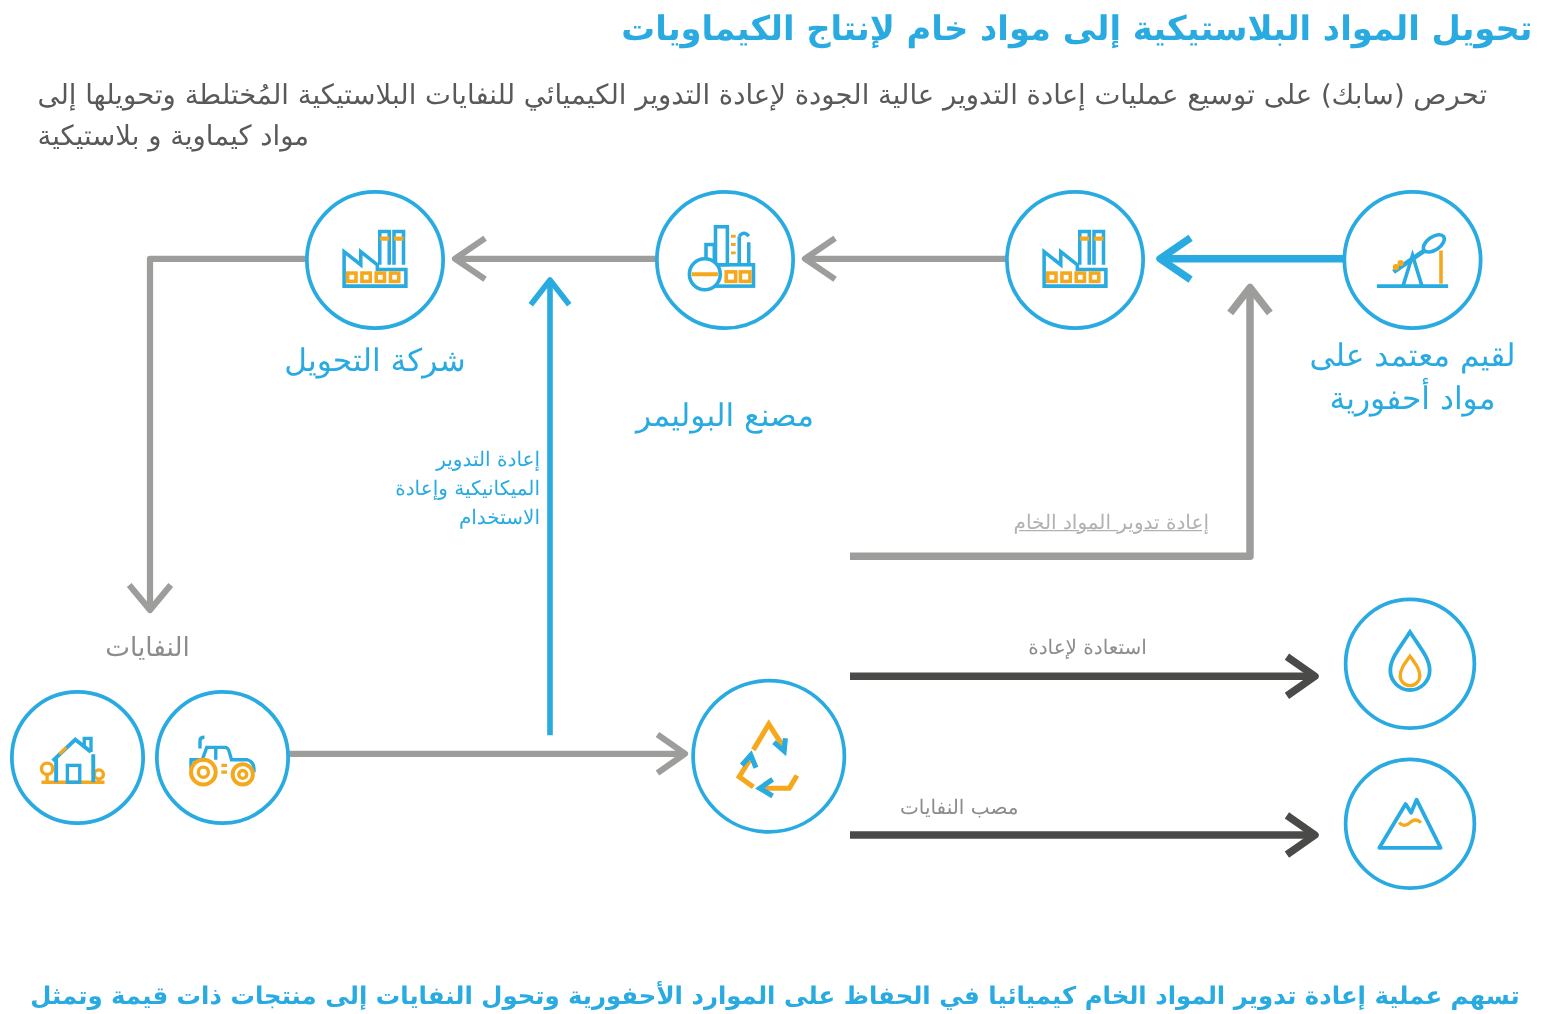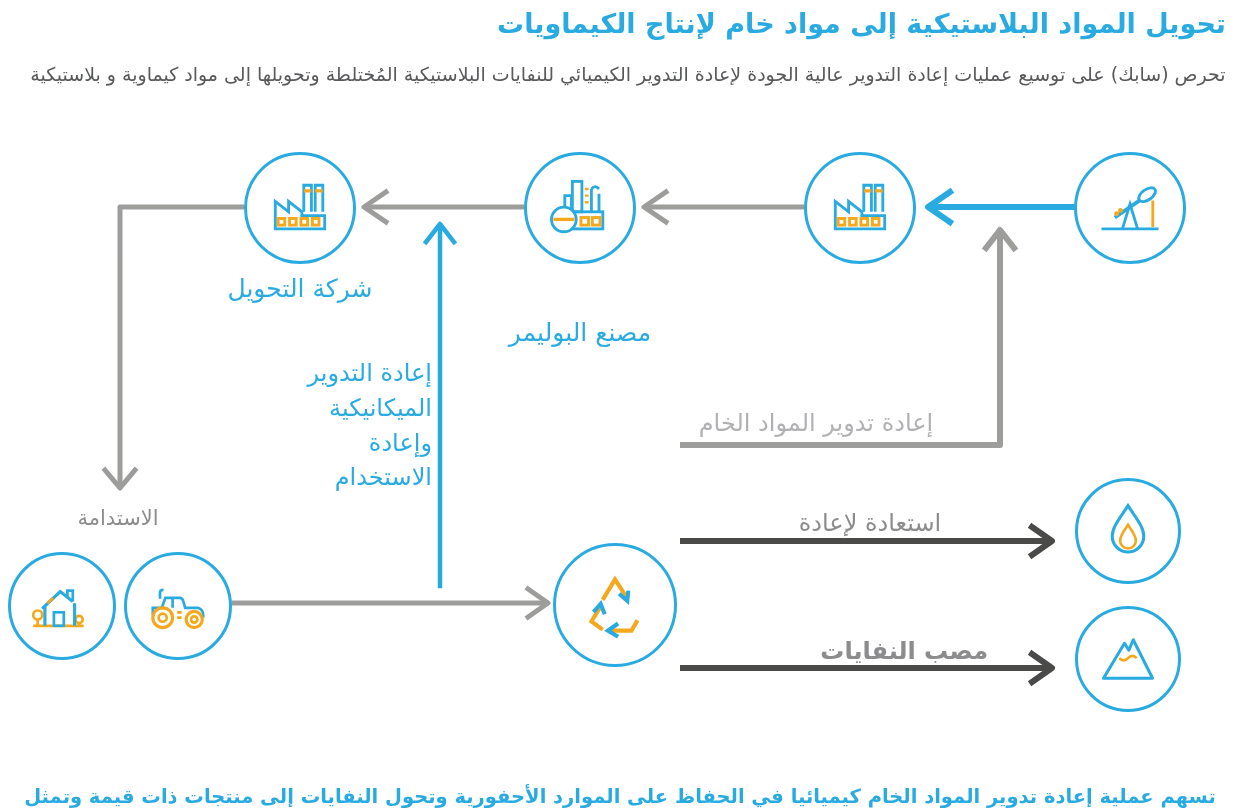--- a/index.html
+++ b/index.html
@@ -6,36 +6,36 @@
   .canvas{
     position:relative;width:1240px;height:811px;background:#ffffff;
     font-family:"DejaVu Sans", sans-serif;overflow:hidden;border-radius:30px;
   }
   .abs{position:absolute;}
   .title{
     top:6px;left:0;right:14px;text-align:right;direction:rtl;
     font-size:27px;font-weight:700;color:#29ABE2;line-height:1.35;
   }
   .subtitle{
-    top:60px;left:30px;right:14px;text-align:center;direction:rtl;
-    font-size:19px;color:#58595B;line-height:1.5;
+    top:60px;left:30px;right:14px;text-align:left;direction:rtl;
+    font-size:22px;color:#58595B;line-height:1.5;
   }
   .node-circle{
     position:absolute;border:3px solid #29ABE2;border-radius:50%;
     background:#fff;display:flex;align-items:center;justify-content:center;
     box-sizing:border-box;
   }
   .node-label{
     position:absolute;direction:rtl;text-align:center;
     color:#29ABE2;font-size:25px;line-height:1.35;
   }
   .gray-label{color:#8C8C8E;}
   .pale-label{color:#B1B1B4;}
   .flow-label{
-    position:absolute;direction:rtl;font-size:24px;line-height:1.45;
+    position:absolute;direction:rtl;font-size:16px;line-height:1.45;
   }
   .footer{
     top:734px;left:24px;right:24px;text-align:center;direction:rtl;
     font-size:19.5px;font-weight:600;color:#29ABE2;line-height:1.55;margin-top:48px;
   }
   svg{display:block;}
   .connectors{top:0;left:0;pointer-events:none;}
 </style>
 </head>
 <body>
@@ -129,26 +129,27 @@
     <svg width="76" height="76" viewBox="0 0 80 80">
       <path d="M10 62 H70" stroke="#29ABE2" stroke-width="3"></path>
       <path d="M32 62 L40 36 L48 62" stroke="#29ABE2" stroke-width="3" fill="none"></path>
       <path d="M24 50 L56 28" stroke="#29ABE2" stroke-width="4"></path>
       <ellipse cx="58" cy="26" rx="10" ry="5.5" transform="rotate(-35 58 26)" stroke="#29ABE2" stroke-width="3" fill="#fff"></ellipse>
       <path d="M64 32 V60" stroke="#F5A81C" stroke-width="3"></path>
       <circle cx="26" cy="46" r="2.6" fill="#F5A81C"></circle>
       <circle cx="30" cy="42.5" r="2.6" fill="#F5A81C"></circle>
     </svg>
   </div>
+  <div class="node-label" style="left:1040px;top:268px;width:180px;">لقيم معتمد على مواد أحفورية</div>
 
   <div class="flow-label" style="left:286px;top:356px;width:146px;text-align:right;color:#29ABE2;">إعادة التدوير الميكانيكية وإعادة الاستخدام</div>
 
-  <div class="flow-label pale-label" style="left:666px;top:406px;width:300px;text-align:center;">إعادة تدوير المواد الخام</div>
-
-  <div class="flow-label gray-label" style="left:28px;top:503px;width:180px;text-align:center;font-size:21px;">الاستدامة</div>
+  <div class="flow-label pale-label" style="left:739px;top:406px;width:300px;text-align:center;text-decoration:underline;">إعادة تدوير المواد الخام</div>
+
+  <div class="flow-label gray-label" style="left:28px;top:503px;width:180px;text-align:center;font-size:21px;">النفايات</div>
 
   <div class="node-circle" style="left:8px;top:552px;width:108px;height:108px;">
     <svg width="72" height="72" viewBox="0 0 80 80">
       <path d="M8 62 H64" stroke="#F5A81C" stroke-width="3"></path>
       <circle cx="13" cy="50" r="5" stroke="#F5A81C" stroke-width="3" fill="none"></circle>
       <path d="M13 55 V62" stroke="#F5A81C" stroke-width="3"></path>
       <circle cx="59" cy="55" r="4" stroke="#F5A81C" stroke-width="3" fill="none"></circle>
       <path d="M59 59 V62" stroke="#F5A81C" stroke-width="3"></path>
       <path d="M18 43 L38 24 L52 35" stroke="#29ABE2" stroke-width="3.5" fill="none"></path>
       <path d="M46 31 V23 H52 V35" stroke="#29ABE2" stroke-width="3" fill="none"></path>
@@ -183,21 +184,21 @@
   </div>
 
   <div class="flow-label gray-label" style="left:720px;top:506px;width:300px;text-align:center;">استعادة لإعادة</div>
   <div class="node-circle" style="left:1075px;top:478px;width:106px;height:106px;">
     <svg width="70" height="70" viewBox="0 0 80 80">
       <path d="M40 11 C31 25 22 35 22 46 a18 18 0 0 0 36 0 C58 35 49 25 40 11 Z" stroke="#29ABE2" stroke-width="3.5" fill="none"></path>
       <path d="M40 33 C35 40 31 45 31 51 a9 9 0 0 0 18 0 C49 45 45 40 40 33 Z" stroke="#F5A81C" stroke-width="3" fill="none"></path>
     </svg>
   </div>
 
-  <div class="flow-label gray-label" style="left:688px;top:634px;width:300px;text-align:right;font-weight:bold;">مصب النفايات</div>
+  <div class="flow-label gray-label" style="left:720px;top:634px;width:300px;text-align:left;">مصب النفايات</div>
   <div class="node-circle" style="left:1075px;top:606px;width:106px;height:106px;">
     <svg width="70" height="70" viewBox="0 0 80 80">
       <path d="M12 62 L36 22 L41 30 L46 18 L68 62 Z" stroke="#29ABE2" stroke-width="3.5" fill="none" stroke-linejoin="round"></path>
       <path d="M30 39 q5 5 10 0 q5 -5 10 0" stroke="#F5A81C" stroke-width="3" fill="none"></path>
     </svg>
   </div>
 
   <div class="abs footer">تسهم عملية إعادة تدوير المواد الخام كيميائيا في الحفاظ على الموارد الأحفورية وتحول النفايات إلى منتجات ذات قيمة وتمثل فرصة لتعزيز وضع الاستدامة في (سابك) من خلال الاقتصاد الدائري.</div>
 
 </div>

